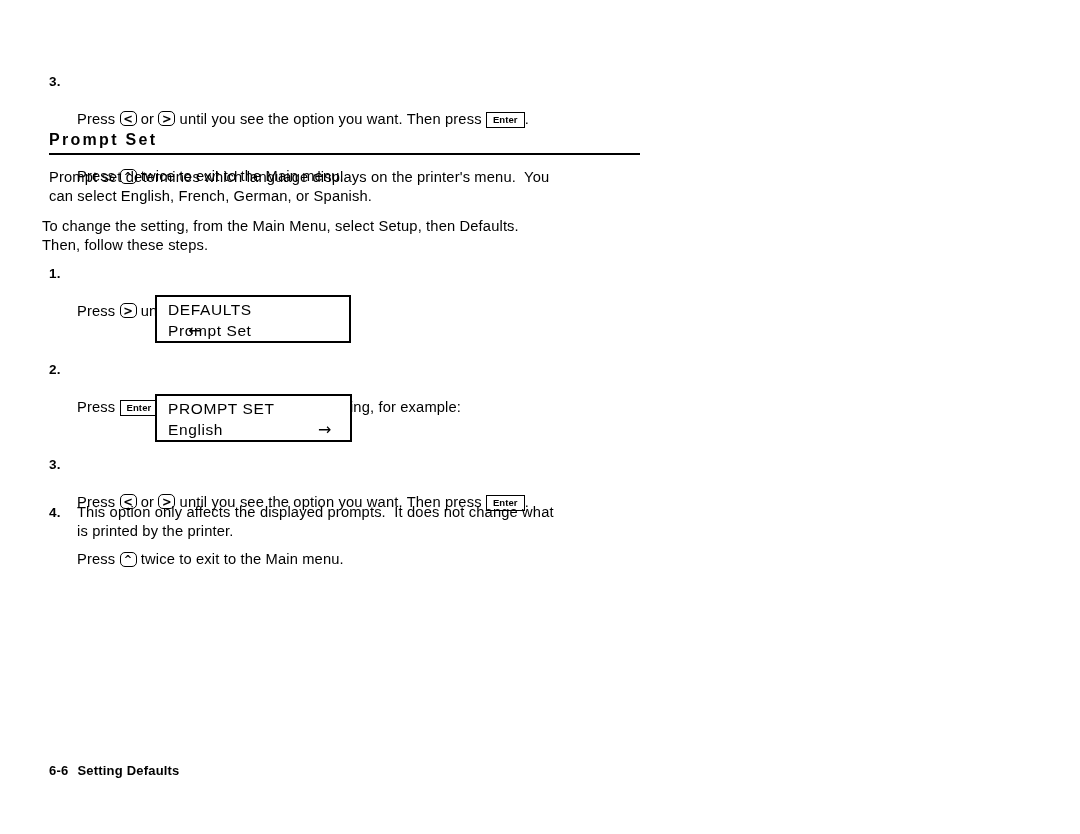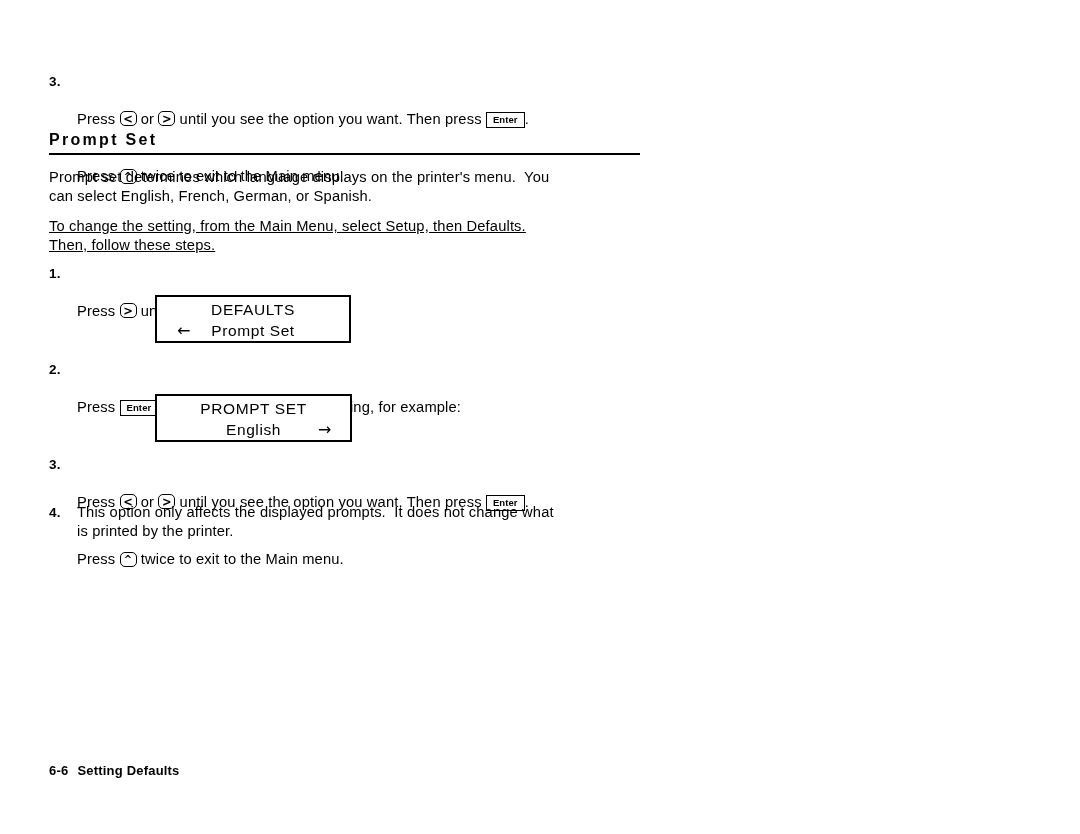--- a/index.html
+++ b/index.html
@@ -118,22 +118,22 @@
     border: 2.6px solid #000;
     background: #fff;
     box-sizing: border-box;
   }
   .display-row {
     position: relative;
     height: 21px;
     line-height: 21px;
     font-size: 15.5px;
     letter-spacing: 0.6px;
-    text-align: center;
-    white-space: nowrap;
+    white-space: nowrap;
+    margin-left: 11px;
   }
   .display-row.top {
     margin-top: 2px;
   }
   .disp-arrow-left {
     position: absolute;
     left: 20px;
     top: 0;
     font-family: "DejaVu Sans", sans-serif;
     font-size: 16px;
@@ -171,21 +171,21 @@
   </div>
 
   <div class="heading-wrap" style="left:49px; top:130px; width:591px;">
     <div class="heading-text">Prompt Set</div>
     <div class="heading-rule"></div>
   </div>
 
   <div class="para" style="left:49px; top:168px; width:600px;">Prompt set determines which language displays on the printer's menu.  You
 can select English, French, German, or Spanish.</div>
 
-  <div class="para" style="left:49px; top:217px; width:600px;text-decoration:underline;">To change the setting, from the Main Menu, select Setup, then Defaults.
+  <div class="para" style="left:42px; top:217px; width:600px;">To change the setting, from the Main Menu, select Setup, then Defaults.
 Then, follow these steps.</div>
 
   <div class="step" style="left:49px; top:264px; width:500px;">
     <div class="step-num">1.</div>
     <div class="step-body">
       <span class="step-line"><span>Press </span><span class="key key-arrow">&gt;</span><span> until you see</span></span>
     </div>
   </div>
 
   <div class="display-box" style="left:155px; top:295px; width:196px; height:48px;">

